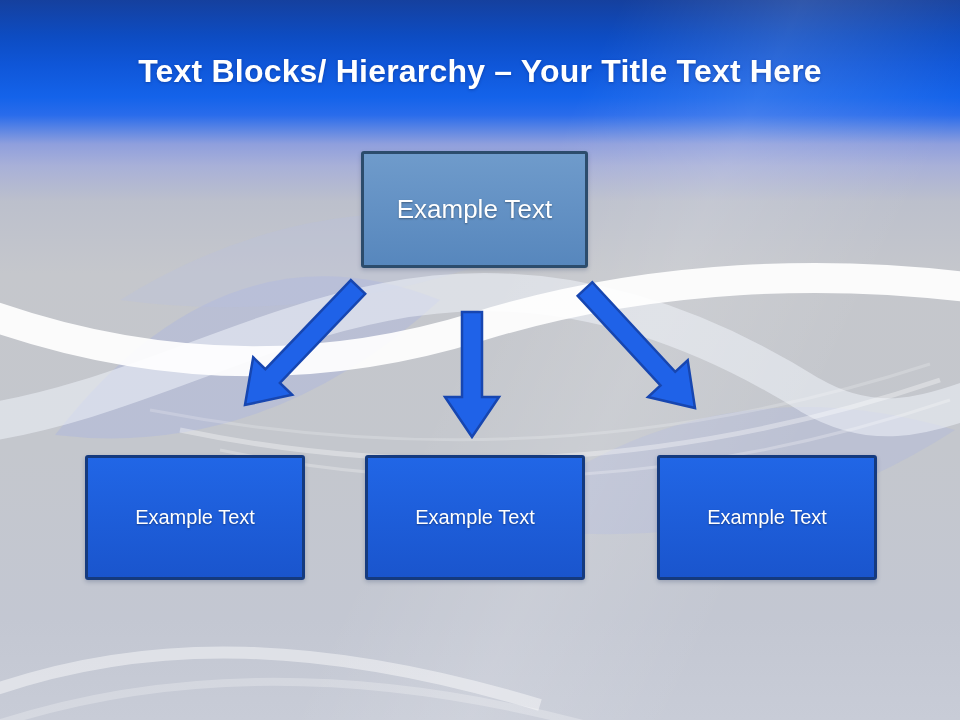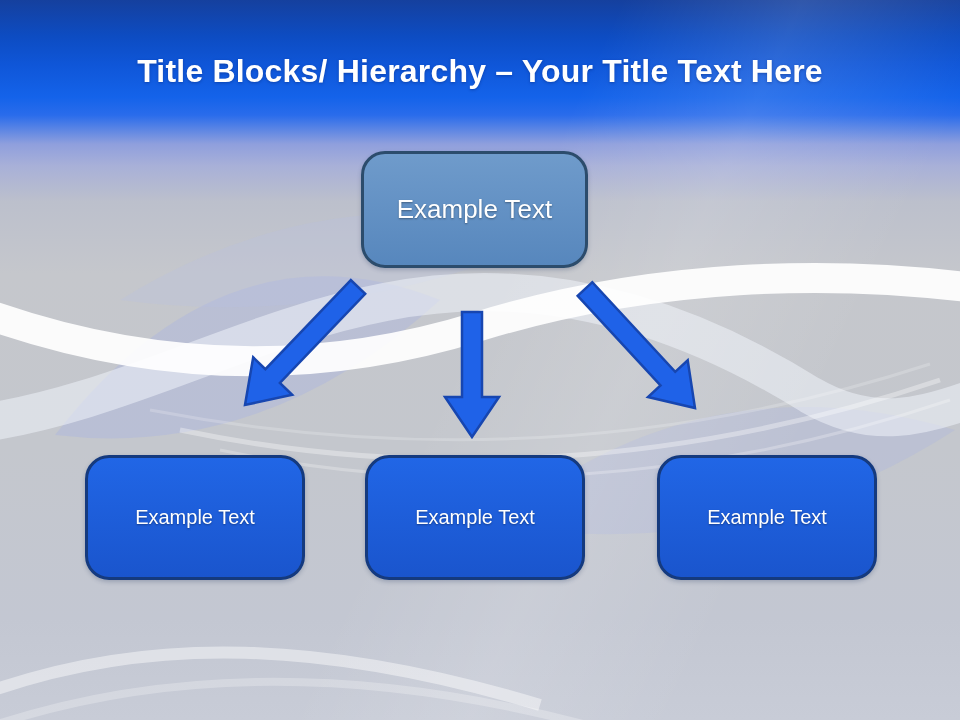--- a/index.html
+++ b/index.html
@@ -33,21 +33,21 @@
     font-size:32px;letter-spacing:.2px;
     text-shadow:0 1px 3px rgba(0,20,80,.35);
     white-space:nowrap;
   }
   .title .t-bold{font-weight:700;}
   .title .t-reg{font-weight:700;}
   .box{
     position:absolute;box-sizing:border-box;
     display:flex;align-items:center;justify-content:center;
     color:#ffffff;text-align:left;
-    border-radius:24px;
+    border-radius:3px;
     text-shadow:0 1px 2px rgba(0,0,0,.35);
     box-shadow:0 2px 4px rgba(30,50,90,.25);
   }
   .box-root{
     left:361px;top:151px;width:227px;height:117px;
     background:linear-gradient(180deg, var(--root-fill-top,#6f9bcb), var(--root-fill-bot,#5787bd));
     border:3px solid var(--root-border,#2c4c6c);
     font-size:26px;
   }
   .box-child{
@@ -79,21 +79,21 @@
     <path d="M 220 450 C 450 498, 700 484, 950 400" fill="none" stroke="#ffffff" stroke-opacity="0.25" stroke-width="3"></path>
     <path d="M 150 410 C 400 458, 660 452, 930 364" fill="none" stroke="#ffffff" stroke-opacity="0.20" stroke-width="3"></path>
 
     <path d="M -20 695 C 150 632, 330 642, 540 705" fill="none" stroke="#ffffff" stroke-opacity="0.45" stroke-width="12"></path>
     <path d="M -20 730 C 180 660, 400 668, 640 740" fill="none" stroke="#ffffff" stroke-opacity="0.25" stroke-width="8"></path>
   </svg>
 
   <div class="sheen"></div>
 
   <div class="title">
-    <span class="t-bold">Title Blocks/ Hierarchy</span><span class="t-reg"> – Your Title Text Here</span>
+    <span class="t-bold">Text Blocks/ Hierarchy</span><span class="t-reg"> – Your Title Text Here</span>
   </div>
 
   <svg class="arrow-svg" id="arrows-svg" width="960" height="720" viewBox="0 0 960 720">
       <polygon points="350.8,280.1 265.4,369.2 253.2,357.4 245,405 292.2,394.8 279.9,383 365.2,293.9" fill="#1f62e8" stroke="#1746b0" stroke-width="2.5" stroke-linejoin="miter"></polygon>
       <polygon points="462,312 462,397 445,397 472,437 499,397 482,397 482,312" fill="#1f62e8" stroke="#1746b0" stroke-width="2.5" stroke-linejoin="miter"></polygon>
       <polygon points="577.7,295.8 660.5,385.4 648,397 695,408 687.7,360.3 675.2,371.8 592.3,282.2" fill="#1f62e8" stroke="#1746b0" stroke-width="2.5" stroke-linejoin="miter"></polygon>
     </svg>
 
   <div class="box box-root">
     <span>Example Text</span>

